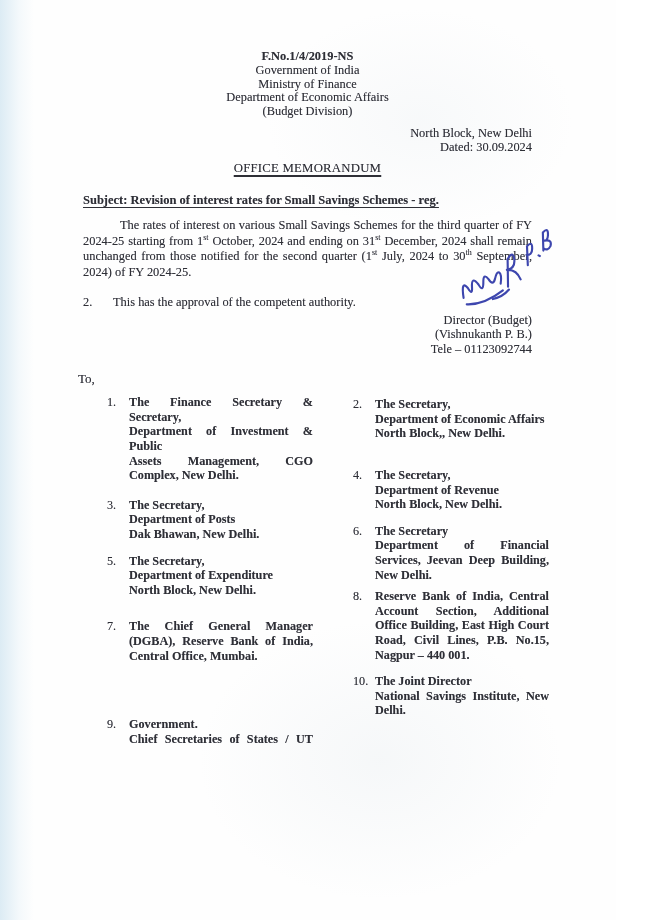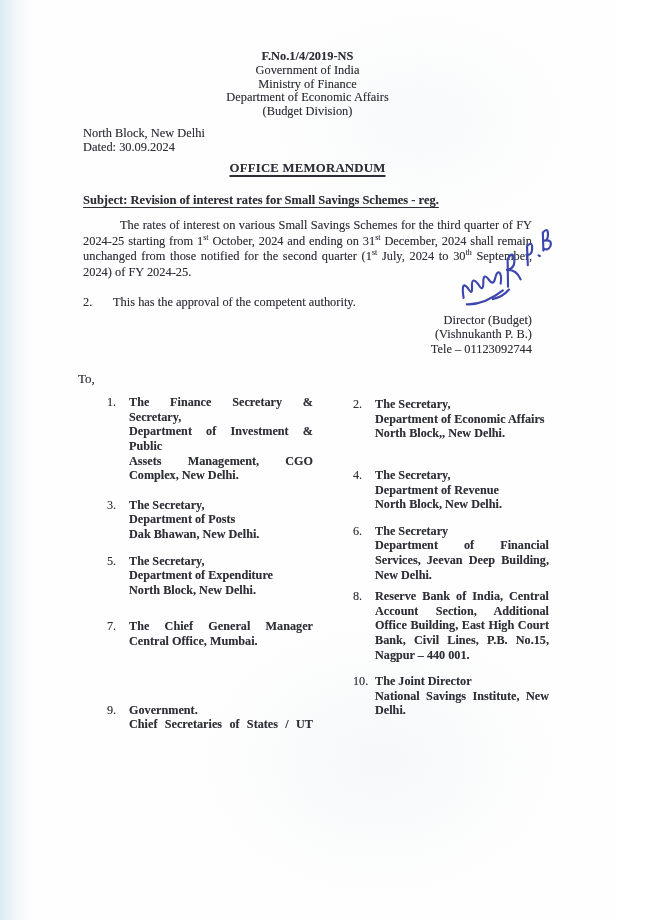--- a/index.html
+++ b/index.html
@@ -18,24 +18,24 @@
   #page::before{
     content:"";position:absolute;left:0;top:0;bottom:0;width:34px;
     background:linear-gradient(to right, rgba(214,232,242,0.85), rgba(224,238,246,0.35) 55%, transparent);
     pointer-events:none;
   }
   .content{position:relative;padding:50px 84px 0 83px;}
   .soft{text-shadow:0 0 0.6px rgba(45,45,65,0.38);}
   .center{text-align:center;}
   .bold{font-weight:bold;}
   .hdr{font-size:12.4px;line-height:13.8px;}
-  .right-block{ font-size:12.4px;line-height:14.2px;margin-top:7px;}
+  .right-block{ text-align:right;font-size:12.4px;line-height:14.2px;margin-top:7px;}
   .memo-title{margin-top:7px;font-size:12.8px;}
   .memo-title span{
-    font-weight:bold;
+    font-weight:normal;
     text-decoration:underline;
     text-decoration-thickness:1.6px;
     text-underline-offset:3px;
     letter-spacing:0.2px;
   }
   .subject{margin-top:17px;font-size:12.5px;}
   .subject span{
     font-weight:bold;
     text-decoration:underline;
     text-decoration-thickness:1.4px;
@@ -132,20 +132,21 @@
           <div class="addr">
               <div class="ln">The Secretary,</div>
               <div class="ln">Department of Expenditure</div>
               <div class="ln">North Block, New Delhi.</div>
             </div>
         </div>
         <div class="dist-item mt22">
           <span class="inum">7.</span>
           <div class="addr">
               <div class="ln jl">The Chief General Manager</div>
+              <div class="ln jl">(DGBA), Reserve Bank of India,</div>
               <div class="ln">Central Office, Mumbai.</div>
             </div>
         </div>
         <div class="dist-item mt54">
           <span class="inum">9.</span>
           <div class="addr">
               <div class="ln">Government.</div>
               <div class="ln jl">Chief Secretaries of States / UT</div>
             </div>
         </div>
@@ -176,21 +177,21 @@
               <div class="ln jl">Services, Jeevan Deep Building,</div>
               <div class="ln">New Delhi.</div>
             </div>
         </div>
         <div class="dist-item mt7">
           <span class="inum">8.</span>
           <div class="addr">
               <div class="ln jl">Reserve Bank of India, Central</div>
               <div class="ln jl">Account Section, Additional</div>
               <div class="ln jl">Office Building, East High Court</div>
-              <div class="ln jl">Bank, Civil Lines, P.B. No.15,</div>
+              <div class="ln jl">Road, Civil Lines, P.B. No.15,</div>
               <div class="ln">Nagpur – 440 001.</div>
             </div>
         </div>
         <div class="dist-item mt12">
           <span class="inum">10.</span>
           <div class="addr">
               <div class="ln">The Joint Director</div>
               <div class="ln jl">National Savings Institute, New</div>
               <div class="ln">Delhi.</div>
             </div>

